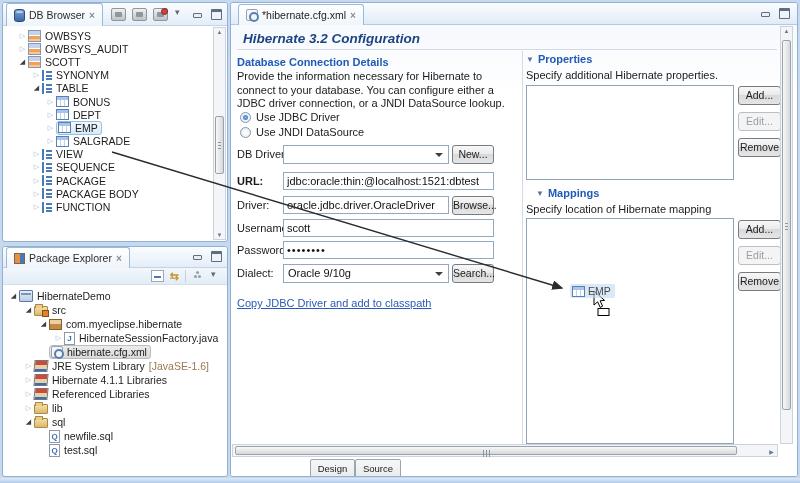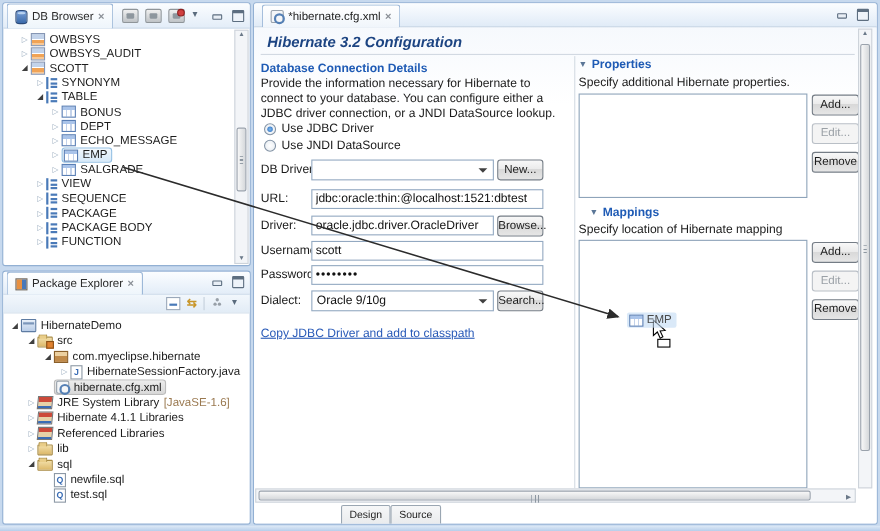--- a/index.html
+++ b/index.html
@@ -163,25 +163,20 @@
         <span class="ico i-table"></span>
         <span class="tlabel">BONUS</span>
       </div>
     <div class="trow lvl3">
         <span class="tw c"></span>
         <span class="ico i-table"></span>
         <span class="tlabel">DEPT</span>
       </div>
     <div class="trow lvl3">
         <span class="tw c"></span>
-        <span class="ico i-table"></span>
-        <span class="tlabel">ECHO_MESSAGE</span>
-      </div>
-    <div class="trow lvl3">
-        <span class="tw c"></span>
         <span class="selwrap blue">
           <span class="ico i-table"></span>
           <span class="tlabel">EMP</span>
         </span>
       </div>
     <div class="trow lvl3">
         <span class="tw c"></span>
         <span class="ico i-table"></span>
         <span class="tlabel">SALGRADE</span>
       </div>
@@ -334,21 +329,21 @@
     </div>
     <div class="radiorow" style="left:9px; top:101px;">
       <span class="rb"></span>
       <span>Use JNDI DataSource</span>
     </div>
 
     <div class="fld-label" style="top:120px;">DB Driver:</div>
     <div class="combo" style="left:52px; top:120px; width:166px;"><span></span></div>
     <div class="pushbtn" style="left:221px; top:120px; width:42px;">New...</div>
 
-    <div class="fld-label" style="top:147px;">URL:</div>
+    <div class="fld-label" style="top:147px;font-weight:bold;">URL:</div>
     <input class="txt" style="left: 52px; top: 147px; width: 211px;" value="jdbc:oracle:thin:@localhost:1521:dbtest">
 
     <div class="fld-label" style="top:171px;">Driver:</div>
     <input class="txt" style="left: 52px; top: 171px; width: 166px;" value="oracle.jdbc.driver.OracleDriver">
     <div class="pushbtn" style="left:221px; top:171px; width:42px;">Browse...</div>
 
     <div class="fld-label" style="top:194px;">Username:</div>
     <input class="txt" style="left: 52px; top: 194px; width: 211px;" value="scott">
 
     <div class="fld-label" style="top:216px;">Password:</div>

